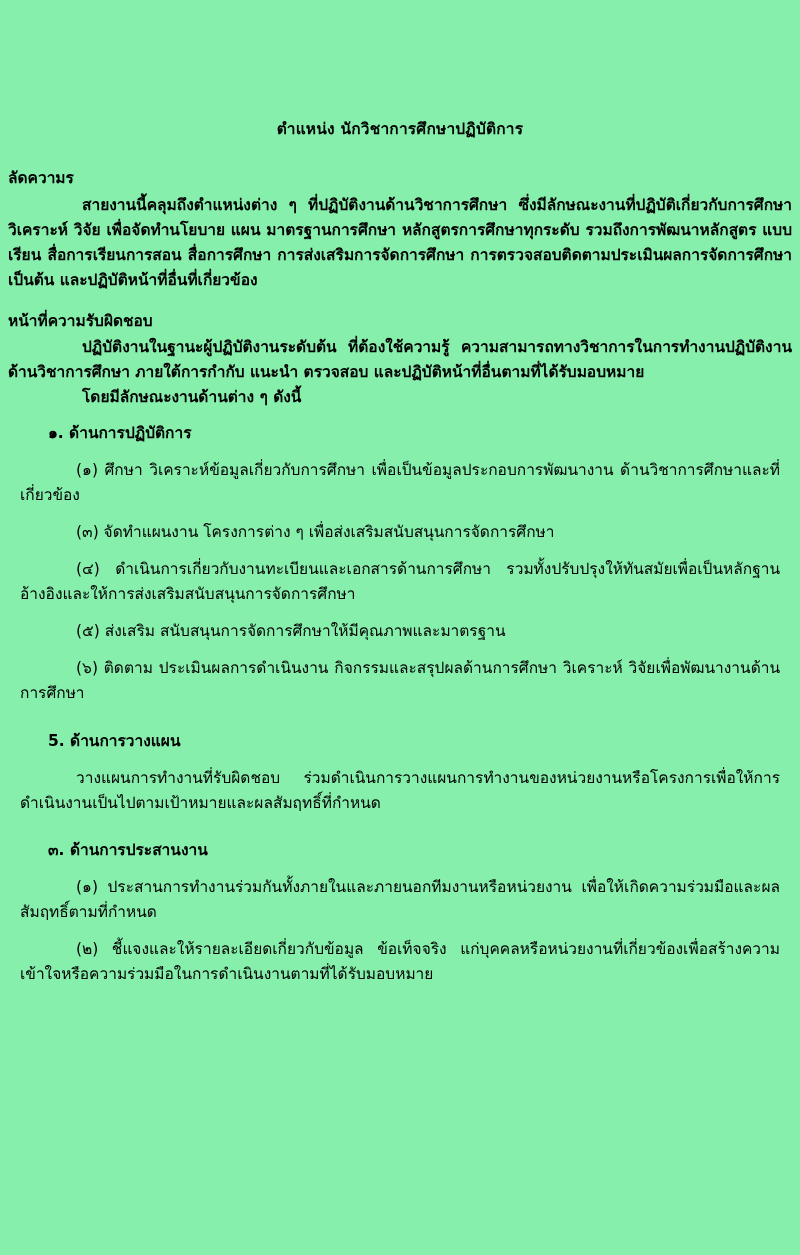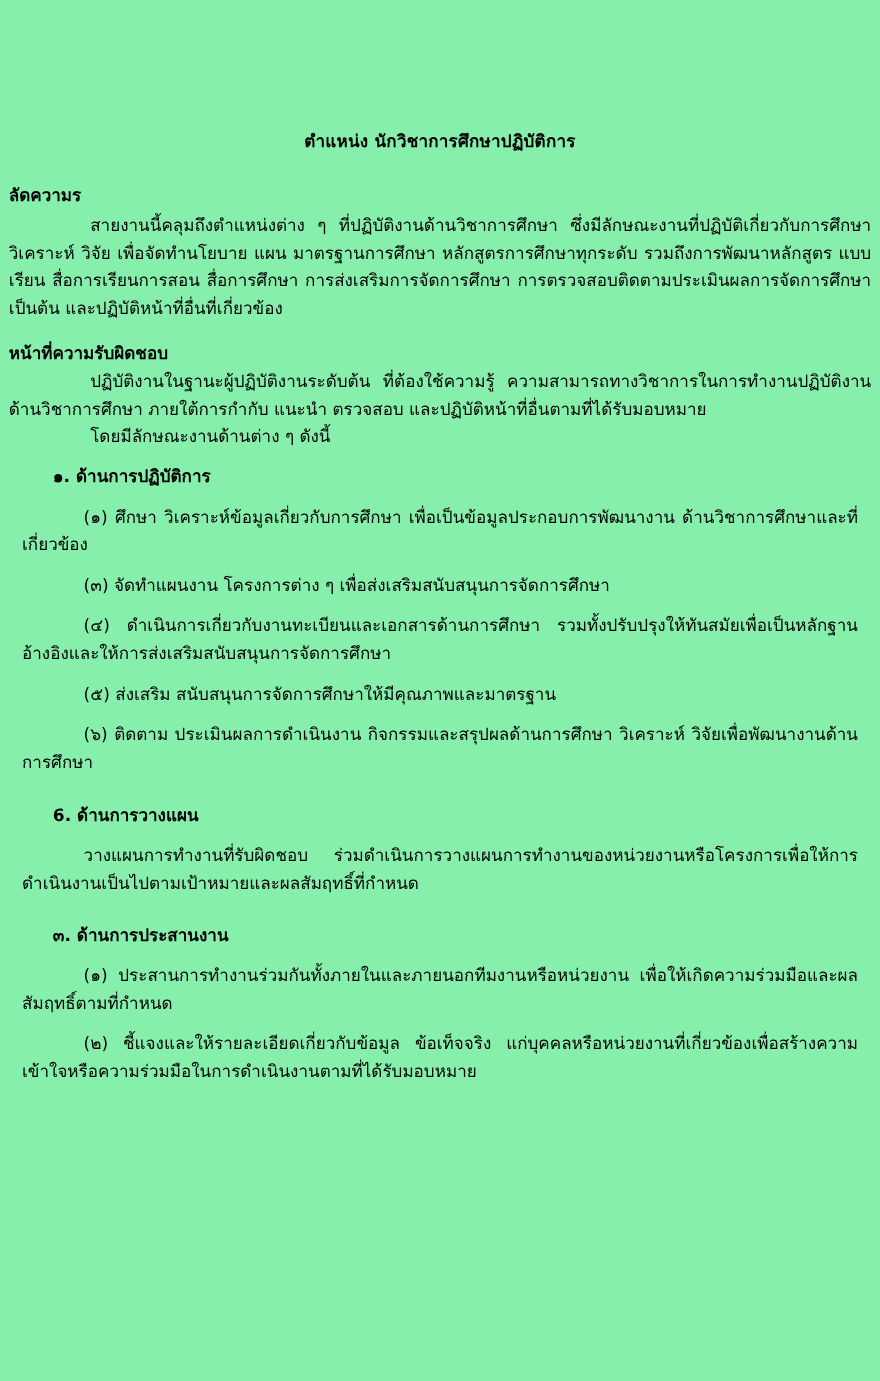--- a/index.html
+++ b/index.html
@@ -35,20 +35,21 @@
   }
   .para {
     font-size: 15.5px;
     line-height: 1.62;
     margin: 0;
     text-align: justify;
     text-justify: inter-word;
   }
   .para.indent {
     text-indent: 74px;
+    font-weight: bold;
   }
   .sub-heading {
     font-size: 15.5px;
     font-weight: bold;
     line-height: 1.62;
     margin: 0;
     padding-left: 40px;
   }
   .block {
     margin-bottom: 0;
@@ -92,21 +93,21 @@
     <p class="item item-wrap">(๑)  ศึกษา วิเคราะห์ข้อมูลเกี่ยวกับการศึกษา เพื่อเป็นข้อมูลประกอบการพัฒนางาน ด้านวิชาการศึกษาและที่เกี่ยวข้อง</p>
     <p class="item item-wrap">(๓)  จัดทำแผนงาน โครงการต่าง ๆ เพื่อส่งเสริมสนับสนุนการจัดการศึกษา</p>
     <p class="item item-wrap">(๔)  ดำเนินการเกี่ยวกับงานทะเบียนและเอกสารด้านการศึกษา รวมทั้งปรับปรุงให้ทันสมัยเพื่อเป็นหลักฐานอ้างอิงและให้การส่งเสริมสนับสนุนการจัดการศึกษา</p>
     <p class="item item-wrap">(๕)  ส่งเสริม สนับสนุนการจัดการศึกษาให้มีคุณภาพและมาตรฐาน</p>
     <p class="item item-wrap">(๖)  ติดตาม ประเมินผลการดำเนินงาน กิจกรรมและสรุปผลด้านการศึกษา วิเคราะห์ วิจัยเพื่อพัฒนางานด้านการศึกษา</p>
   </div>
 
   <div class="gap-md"></div>
 
   <div class="block">
-    <div class="sub-heading">6. ด้านการวางแผน</div>
+    <div class="sub-heading">5. ด้านการวางแผน</div>
     <p class="item item-wrap">วางแผนการทำงานที่รับผิดชอบ ร่วมดำเนินการวางแผนการทำงานของหน่วยงานหรือโครงการเพื่อให้การดำเนินงานเป็นไปตามเป้าหมายและผลสัมฤทธิ์ที่กำหนด</p>
   </div>
 
   <div class="gap-md"></div>
 
   <div class="block">
     <div class="sub-heading">๓. ด้านการประสานงาน</div>
     <p class="item item-wrap">(๑)  ประสานการทำงานร่วมกันทั้งภายในและภายนอกทีมงานหรือหน่วยงาน เพื่อให้เกิดความร่วมมือและผลสัมฤทธิ์ตามที่กำหนด</p>
     <p class="item item-wrap">(๒)  ชี้แจงและให้รายละเอียดเกี่ยวกับข้อมูล ข้อเท็จจริง แก่บุคคลหรือหน่วยงานที่เกี่ยวข้องเพื่อสร้างความเข้าใจหรือความร่วมมือในการดำเนินงานตามที่ได้รับมอบหมาย</p>
   </div>

